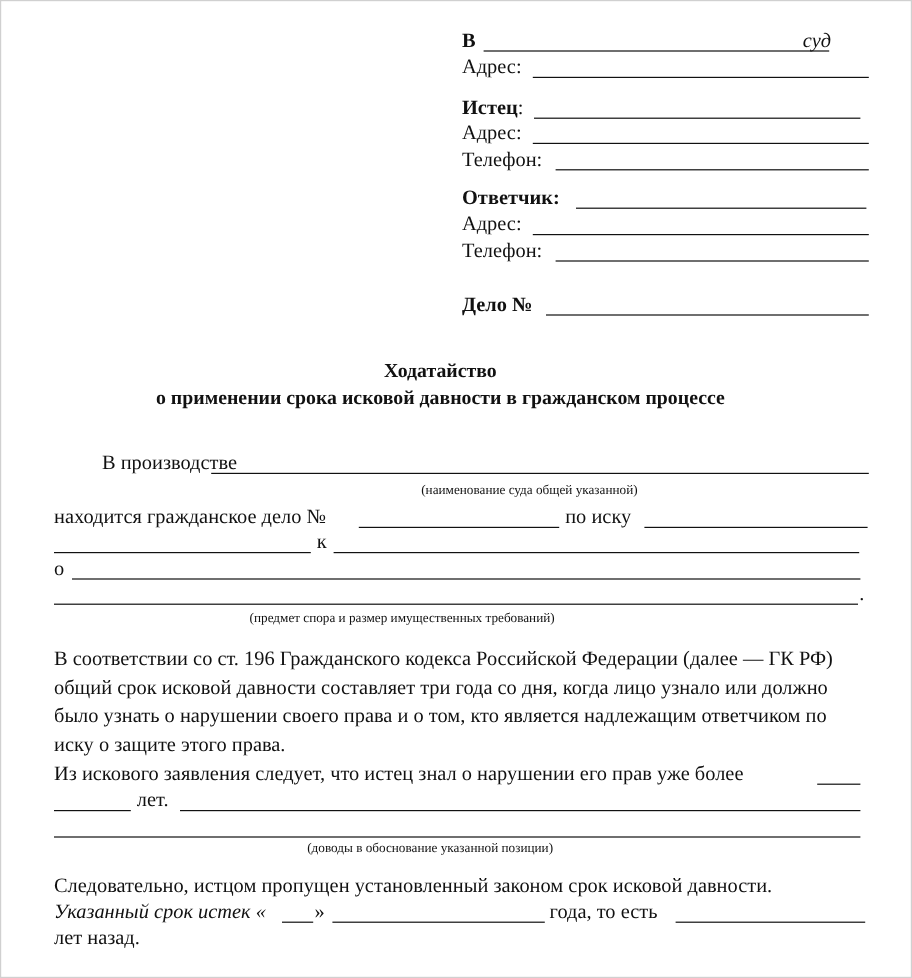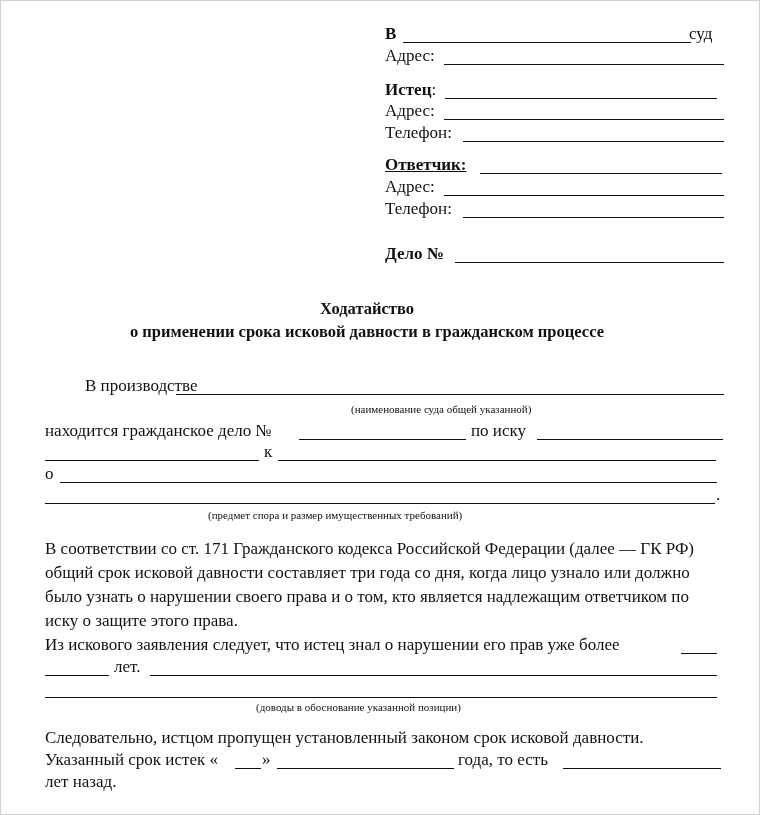--- a/index.html
+++ b/index.html
@@ -20,35 +20,35 @@
     .title { font-weight: bold; font-size: 16.5px; text-align: center; left: 0; width: 732px; }
     .para { position: absolute; left: 44px; width: 680px; line-height: 24px; white-space: normal; }
   </style>
 </head>
 <body>
 
 <div class="page">
 
   <span class="abs b" style="left:384px; top:23px;">В</span>
   <div class="line" style="left:402px; top:41px; width:288px;"></div>
-  <span class="abs" style="left:688px; top:23px;">суд</span>
+  <span class="abs" style="left:668px; top:23px;font-style:italic;">суд</span>
 
   <span class="abs" style="left:384px; top:45px;">Адрес:</span>
   <div class="line" style="left:443px; top:63px; width:280px;"></div>
 
   <span class="abs" style="left:384px; top:79px;"><span class="b">Истец</span><span>:</span></span>
   <div class="line" style="left:444px; top:97px; width:272px;"></div>
 
   <span class="abs" style="left:384px; top:100px;">Адрес:</span>
   <div class="line" style="left:443px; top:118px; width:280px;"></div>
 
   <span class="abs" style="left:384px; top:122px;">Телефон:</span>
   <div class="line" style="left:462px; top:140px; width:261px;"></div>
 
-  <span class="abs b" style="left:384px; top:154px;text-decoration:underline;">Ответчик:</span>
+  <span class="abs b" style="left:384px; top:154px;">Ответчик:</span>
   <div class="line" style="left:479px; top:172px; width:242px;"></div>
 
   <span class="abs" style="left:384px; top:176px;">Адрес:</span>
   <div class="line" style="left:443px; top:194px; width:280px;"></div>
 
   <span class="abs" style="left:384px; top:198px;">Телефон:</span>
   <div class="line" style="left:462px; top:216px; width:261px;"></div>
 
   <span class="abs b" style="left:384px; top:243px;">Дело №</span>
   <div class="line" style="left:454px; top:261px; width:269px;"></div>
@@ -69,32 +69,32 @@
   <span class="abs" style="left:263px; top:441px;">к</span>
   <div class="line" style="left:277px; top:459px; width:438px;"></div>
 
   <span class="abs" style="left:44px; top:463px;">о</span>
   <div class="line" style="left:59px; top:481px; width:657px;"></div>
 
   <div class="line" style="left:44px; top:502px; width:670px;"></div>
   <span class="abs" style="left:715px; top:484px;">.</span>
   <span class="abs small" style="left:207px; top:508px;">(предмет спора и размер имущественных требований)</span>
 
-  <div class="para" style="top:536px;">В соответствии со ст. 171 Гражданского кодекса Российской Федерации (далее — ГК РФ) общий срок исковой давности составляет три года со дня, когда лицо узнало или должно было узнать о нарушении своего права и о том, кто является надлежащим ответчиком по иску о защите этого права.</div>
+  <div class="para" style="top:536px;">В соответствии со ст. 196 Гражданского кодекса Российской Федерации (далее — ГК РФ) общий срок исковой давности составляет три года со дня, когда лицо узнало или должно было узнать о нарушении своего права и о том, кто является надлежащим ответчиком по иску о защите этого права.</div>
 
   <span class="abs" style="left:44px; top:634px;text-align:center;">Из искового заявления следует, что истец знал о нарушении его прав уже более</span>
   <div class="line" style="left:680px; top:652px; width:36px;"></div>
   <div class="line" style="left:44px; top:674px; width:64px;"></div>
   <span class="abs" style="left:113px; top:656px;">лет.</span>
   <div class="line" style="left:149px; top:674px; width:567px;"></div>
   <div class="line" style="left:44px; top:696px; width:672px;"></div>
   <span class="abs small" style="left:255px; top:700px;">(доводы в обоснование указанной позиции)</span>
 
   <span class="abs" style="left:44px; top:727px;">Следовательно, истцом пропущен установленный законом срок исковой давности.</span>
-  <span class="abs" style="left:44px; top:749px;">Указанный срок истек «</span>
+  <span class="abs" style="left:44px; top:749px;font-style:italic;">Указанный срок истек «</span>
   <div class="line" style="left:234px; top:767px; width:26px;"></div>
   <span class="abs" style="left:261px; top:749px;">»</span>
   <div class="line" style="left:276px; top:767px; width:177px;"></div>
   <span class="abs" style="left:457px; top:749px;">года, то есть</span>
   <div class="line" style="left:562px; top:767px; width:158px;"></div>
   <span class="abs" style="left:44px; top:771px;">лет назад.</span>
 
 </div>
 
 </body></html>

